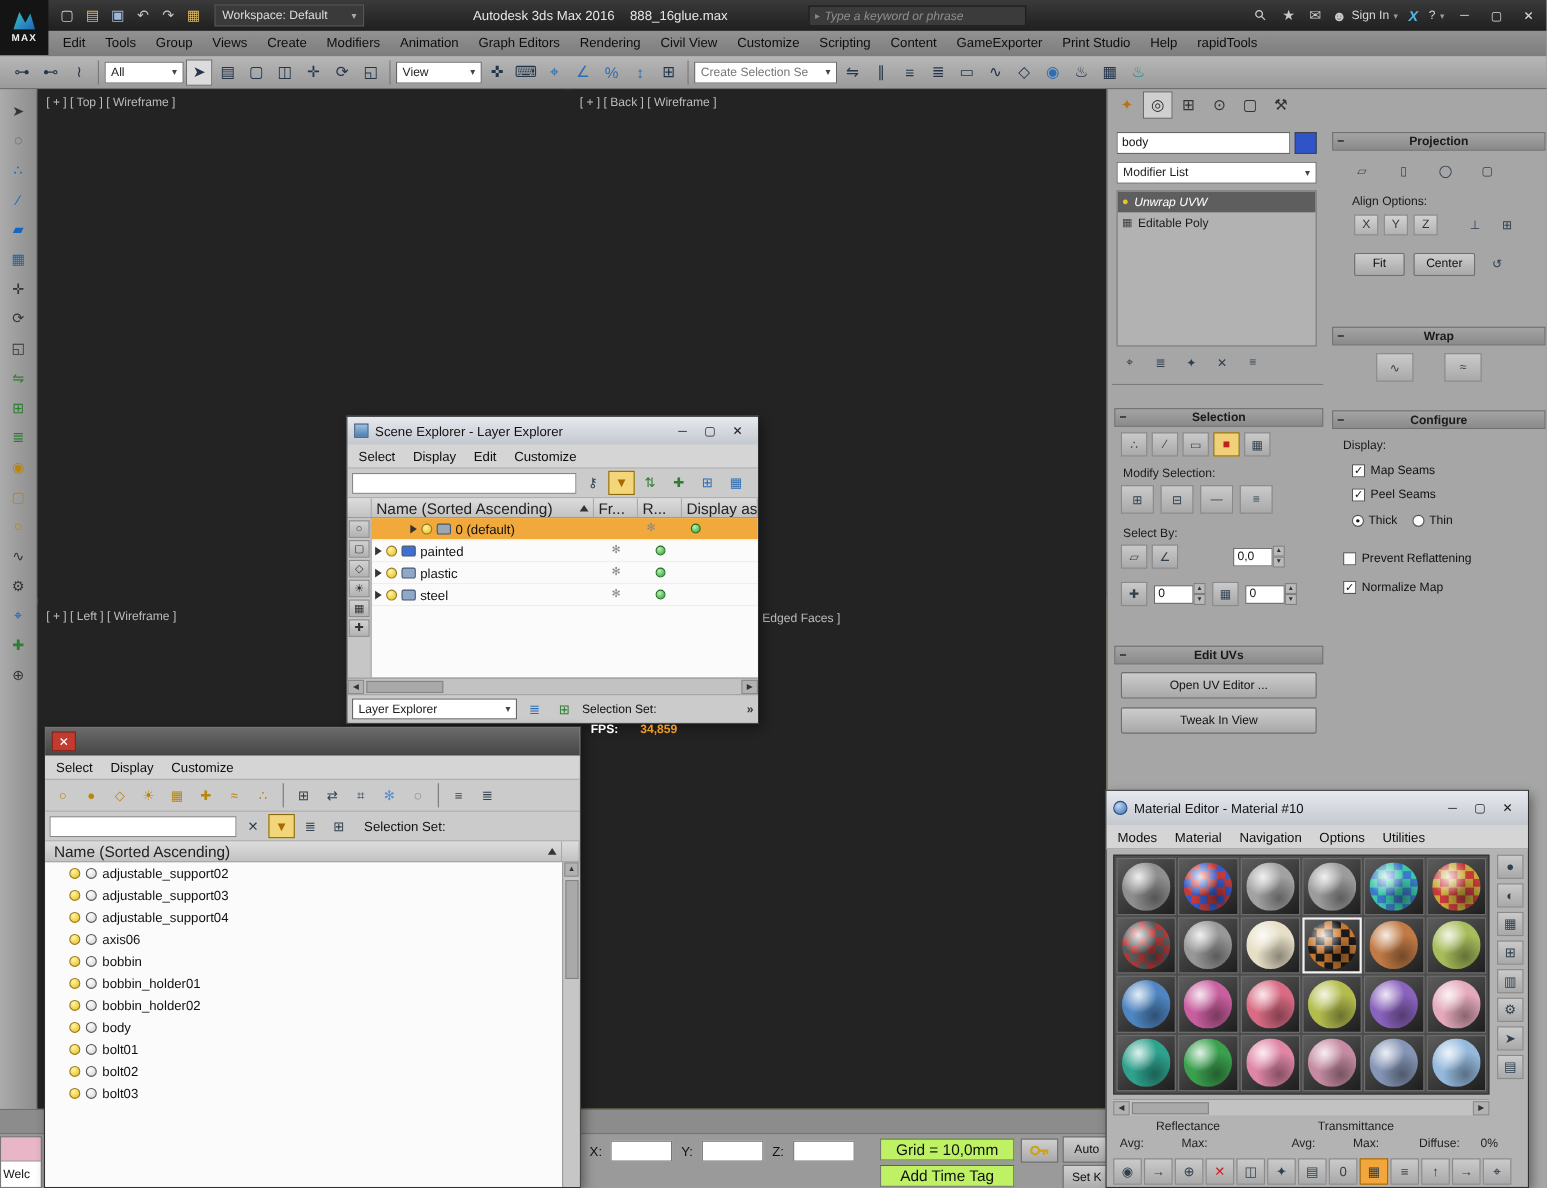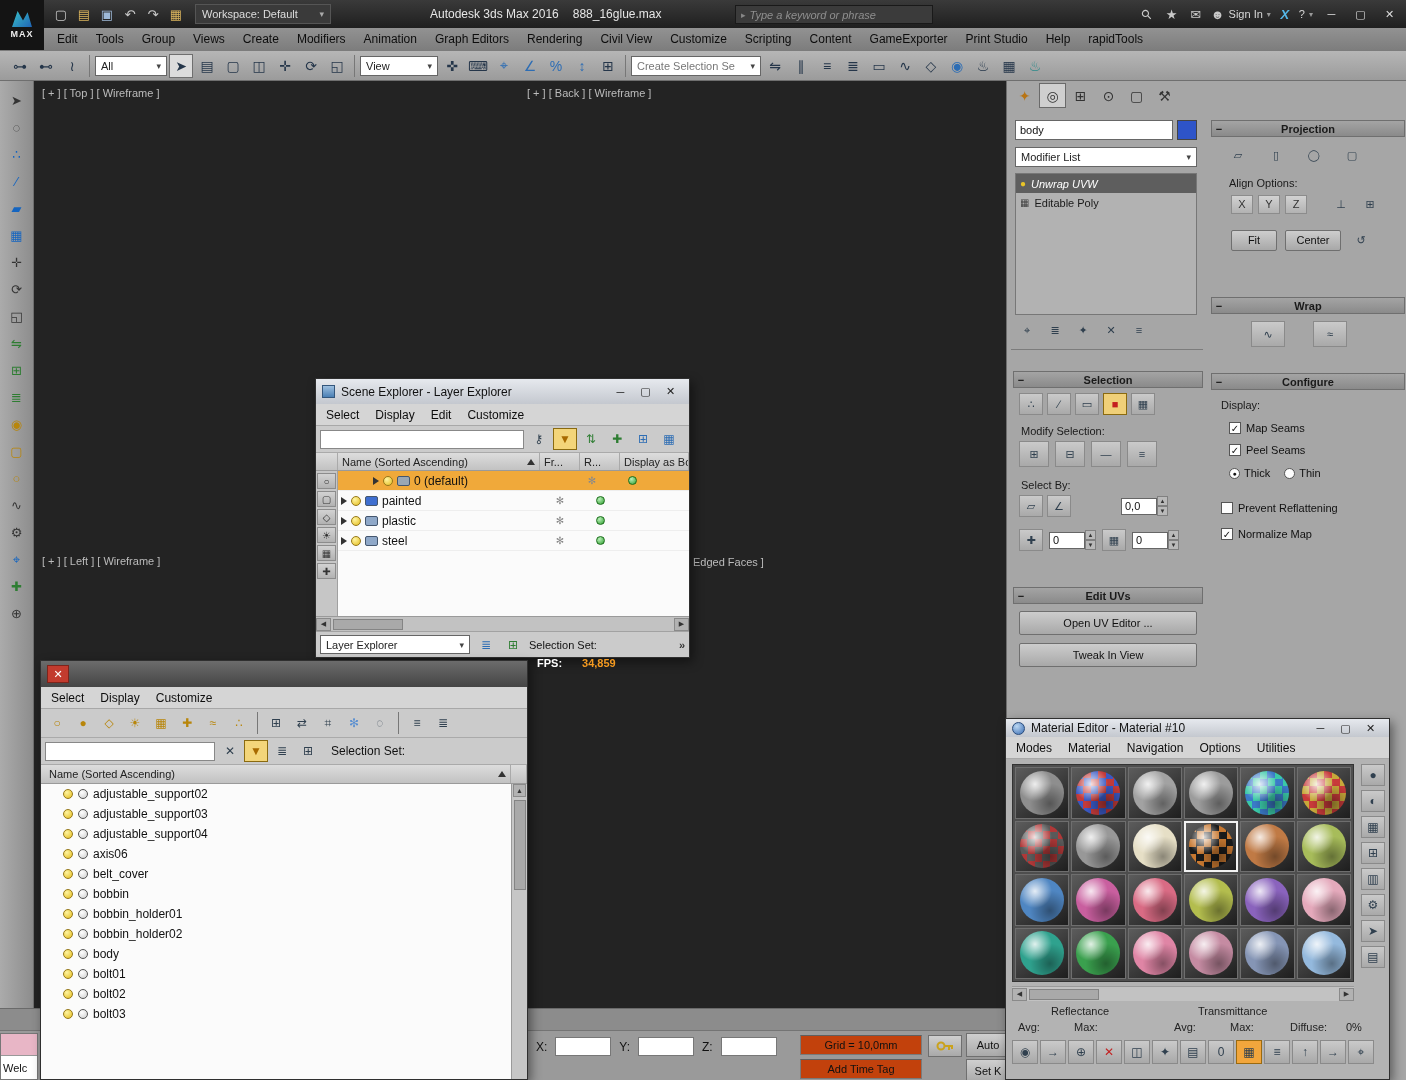--- a/index.html
+++ b/index.html
@@ -63,21 +63,21 @@
 .win-title{height:25px;display:flex;align-items:center;padding:0 6px;gap:6px;font-size:12px;flex:none}
 .win-title.light{background:linear-gradient(#e6e9ee,#c4c8cf);color:#111}
 .win-title.dark{background:linear-gradient(#6c6c6c,#454545);color:#f2f2f2}
 .win-title .t{flex:1;white-space:nowrap;overflow:hidden}
 .win-btn{width:25px;height:18px;display:flex;align-items:center;justify-content:center;font-size:11px;color:#222;flex:none}
 .win-btn.red{background:#c23b2e;color:#fff;border:1px solid #7e241b;width:22px}
 .win-menu{height:22px;display:flex;align-items:center;background:#d5d5d5;border-bottom:1px solid #a8a8a8;padding-left:2px;flex:none}
 .win-menu .menu-item{padding:0 8px}
 .win-toolbar{display:flex;align-items:center;gap:3px;padding:2px 4px;background:#cbcbcb;border-bottom:1px solid #aaa;flex:none}
 .search-inp{height:19px;background:#fff;border:1px solid #888;font-size:11px;padding:0 4px;outline:none}
-.hdr{display:flex;align-items:center;background:linear-gradient(#dddddd,#c2c2c2);border-bottom:1px solid #9a9a9a;font-size:11px;color:#222;flex:none}
+.hdr{display:flex;align-items:center;background:linear-gradient(#dddddd,#c2c2c2);border-bottom:1px solid #9a9a9a;font-size:14px;color:#222;flex:none}
 .hdr .cell{border-right:1px solid #aaa;height:100%;display:flex;align-items:center;padding:0 4px;white-space:nowrap;overflow:hidden}
 .sort-col::after{content:"";width:0;height:0;border-left:4px solid transparent;border-right:4px solid transparent;border-bottom:6px solid #333;margin-left:auto}
 
 
 #scene-explorer{left:315px;top:378px;width:375px;height:280px;z-index:10}
 .se-ico{width:13px;height:13px;background:linear-gradient(#9ec0e0,#4a7fb4);border:1px solid #33567c;flex:none}
 .se-body{display:flex;flex:1;min-height:0}
 .se-side{width:22px;background:#c6c6c6;border-right:1px solid #a0a0a0;display:flex;flex-direction:column;align-items:center;padding-top:2px;gap:2px;flex:none}
 .se-list{flex:1;background:#fbfbfb;overflow:hidden}
 .se-row{display:flex;align-items:center;height:20px;border-bottom:1px solid #eee;font-size:12px}
@@ -142,21 +142,21 @@
 .cb-row{display:flex;align-items:center;gap:5px;height:22px}
 .cb{width:12px;height:12px;background:#fdfdfd;border:1px solid #555;font-size:10px;line-height:11px;text-align:center;color:#111;flex:none}
 .rb{width:11px;height:11px;border-radius:50%;background:#fdfdfd;border:1px solid #555;display:flex;align-items:center;justify-content:center;font-size:7px;color:#111;flex:none}
 .cfg-checks{display:flex;flex-direction:column}
 .hrline{position:absolute;left:4px;width:192px;height:1px;background:#7c7c7c}
 
 
 .statusbar{position:absolute;left:0;top:1008px;width:1006px;height:72px;background:#9a9a9a;border-top:1px solid #6a6a6a;z-index:5}
 .track-strip{height:22px;background:#8c8c8c;border-bottom:1px solid #747474}
 .coordf{width:56px;height:19px;background:#fff;border:1px solid #777}
-.sunken{background:#c2410c;border:1px solid #7a7a7a;border-top-color:#5f5f5f;display:flex;align-items:center;justify-content:center;font-size:11px;color:#111}
+.sunken{background:#bef264;border:1px solid #7a7a7a;border-top-color:#5f5f5f;display:flex;align-items:center;justify-content:center;font-size:14px;color:#111}
 .raised{background:linear-gradient(#cfcfcf,#a9a9a9);border:1px solid #6f6f6f;display:flex;align-items:center;justify-content:center;font-size:11px;color:#111}
 .listener{position:absolute;left:0;top:24px;width:38px;border:1px solid #777}
 .lst-pink{height:22px;background:#e8b6c6;border-bottom:1px solid #999}
 .lst-white{height:23px;background:#fff;font-size:11px;display:flex;align-items:center;padding-left:2px;color:#111}
 </style>
 </head>
 <body>
 
 <div class="screen">
 
@@ -849,25 +849,20 @@
             <span>adjustable_support04</span>
           </div>
 
           <div class="sfs-row">
             <span class="bulb"></span>
             <span class="obj"></span>
             <span>axis06</span>
           </div>
 
 
-          <div class="sfs-row">
-            <span class="bulb"></span>
-            <span class="obj"></span>
-            <span>belt_cover</span>
-          </div>
 
           <div class="sfs-row">
             <span class="bulb"></span>
             <span class="obj"></span>
             <span>bobbin</span>
           </div>
 
           <div class="sfs-row">
             <span class="bulb"></span>
             <span class="obj"></span>
@@ -906,21 +901,21 @@
           </div>
         </div>
       <div class="vscroll">
         <span class="sc-btn" style="width:13px">▲</span>
         <span class="vs-thumb"></span>
       </div>
     </div>
   </div>
 
   <div class="win" id="material-editor">
-    <div class="win-title light" style="height:18px">
+    <div class="win-title light" style="height:31px">
       <span class="me-sphere-ico"></span>
       <span class="t">Material Editor - Material #10</span>
       <span style="display:flex">
 
       <span class="win-btn">─</span>
           <span class="win-btn">▢</span>
           <span class="win-btn">✕</span>
         </span>
     </div>
     <div class="win-menu">

